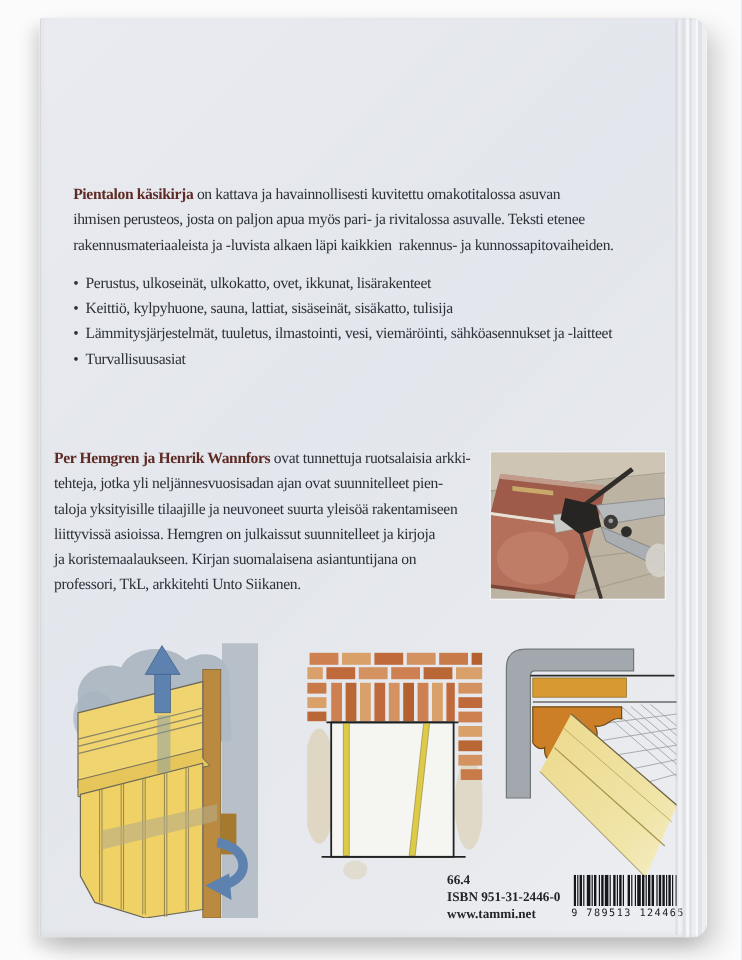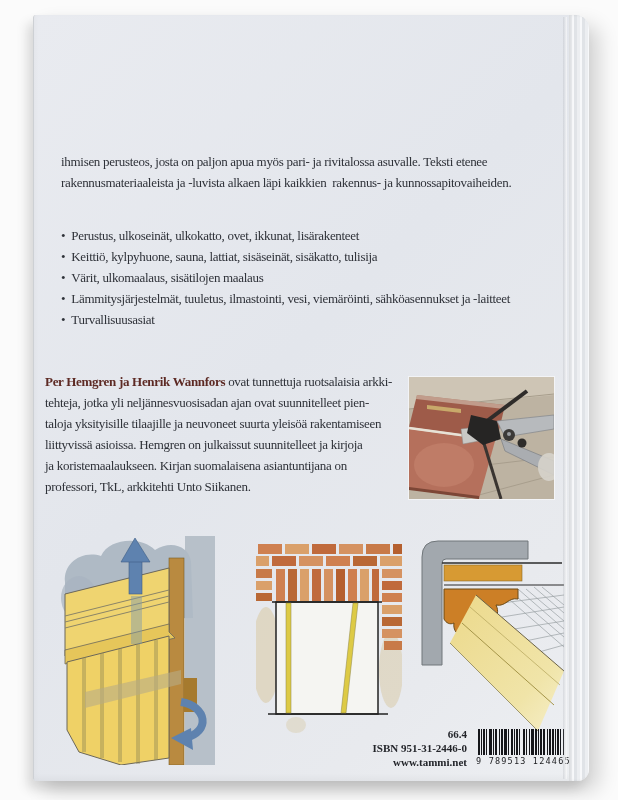--- a/index.html
+++ b/index.html
@@ -34,44 +34,44 @@
   .authors{left:11px;top:356px;}
   .photo{
     position:absolute;left:375px;top:362px;width:145px;height:122px;
     box-shadow:0 0 0 1px rgba(255,255,255,.5);
   }
   .illus{position:absolute;}
   .illus1{left:25px;top:515px;width:180px;height:235px;}
   .illus2{left:222px;top:525px;width:146px;height:210px;}
   .illus3{left:372px;top:518px;width:158px;height:200px;}
   .footer-ids{
-    position:absolute;right:122px;top:712px;text-align:right;
+    position:absolute;right:122px;top:712px;text-align:left;
     font-size:11px;line-height:14px;font-weight:bold;color:#23252a;letter-spacing:0;
   }
   .barcode{position:absolute;left:442px;top:714px;width:90px;text-align:center;}
   .barcode svg{display:block;margin:0 auto;}
   .barcode .digits{
     font-family:"DejaVu Sans Mono",monospace;font-size:8.5px;color:#1b1c1f;
     letter-spacing:1.2px;white-space:pre;margin-top:1px;
   }
 </style>
 </head>
 <body>
 
 <div class="book">
 
   <div class="txt intro">
+    <div class="line"><b class="lead">Pientalon käsikirja</b><span> on kattava ja havainnollisesti kuvitettu omakotitalossa asuvan</span></div>
     <div class="line">ihmisen perusteos, josta on paljon apua myös pari- ja rivitalossa asuvalle. Teksti etenee</div>
     <div class="line">rakennusmateriaaleista ja -luvista alkaen läpi kaikkien  rakennus- ja kunnossapitovaiheiden.</div>
   </div>
 
   <div class="txt bullets">
     <div class="line"><span class="marker">•</span><span>Perustus, ulkoseinät, ulkokatto, ovet, ikkunat, lisärakenteet</span></div>
     <div class="line"><span class="marker">•</span><span>Keittiö, kylpyhuone, sauna, lattiat, sisäseinät, sisäkatto, tulisija</span></div>
-    <div class="line"><span class="marker">•</span><span>Värit, ulkomaalaus, sisätilojen maalaus</span></div>
     <div class="line"><span class="marker">•</span><span>Lämmitysjärjestelmät, tuuletus, ilmastointi, vesi, viemäröinti, sähköasennukset ja -laitteet</span></div>
     <div class="line"><span class="marker">•</span><span>Turvallisuusasiat</span></div>
   </div>
 
   <div class="txt authors">
     <div class="line"><b class="lead">Per Hemgren ja Henrik Wannfors</b><span> ovat tunnettuja ruotsalaisia arkki-</span></div>
     <div class="line">tehteja, jotka yli neljännesvuosisadan ajan ovat suunnitelleet pien-</div>
     <div class="line">taloja yksityisille tilaajille ja neuvoneet suurta yleisöä rakentamiseen</div>
     <div class="line">liittyvissä asioissa. Hemgren on julkaissut suunnitelleet ja kirjoja</div>
     <div class="line">ja koristemaalaukseen. Kirjan suomalaisena asiantuntijana on</div>

